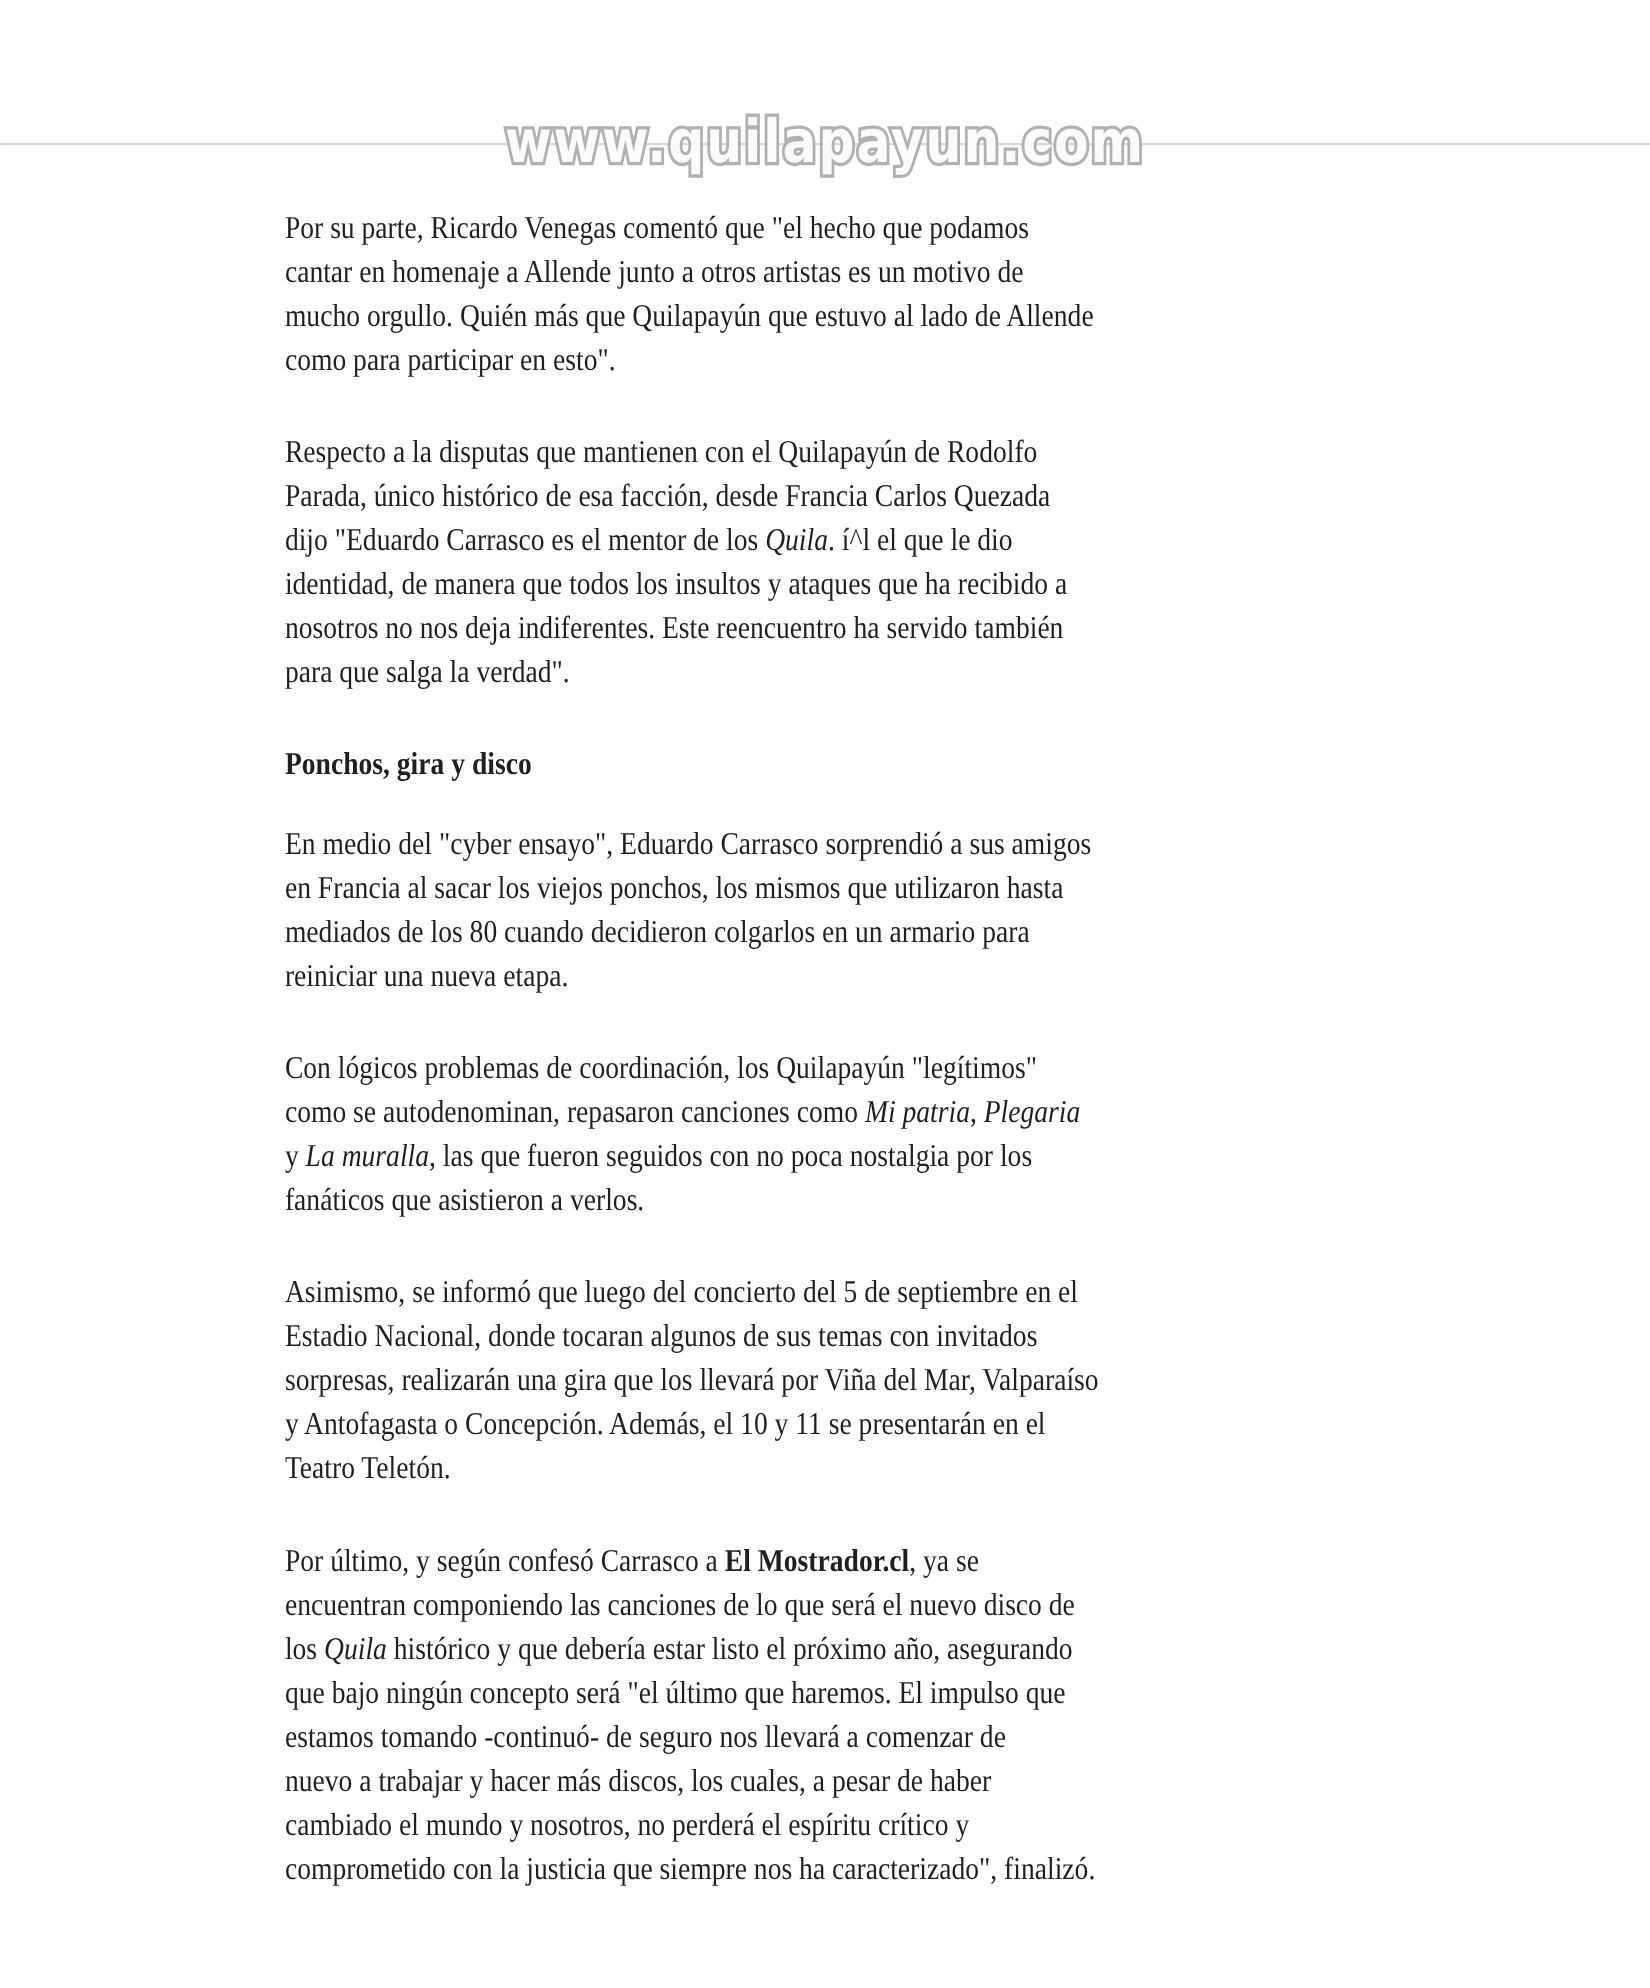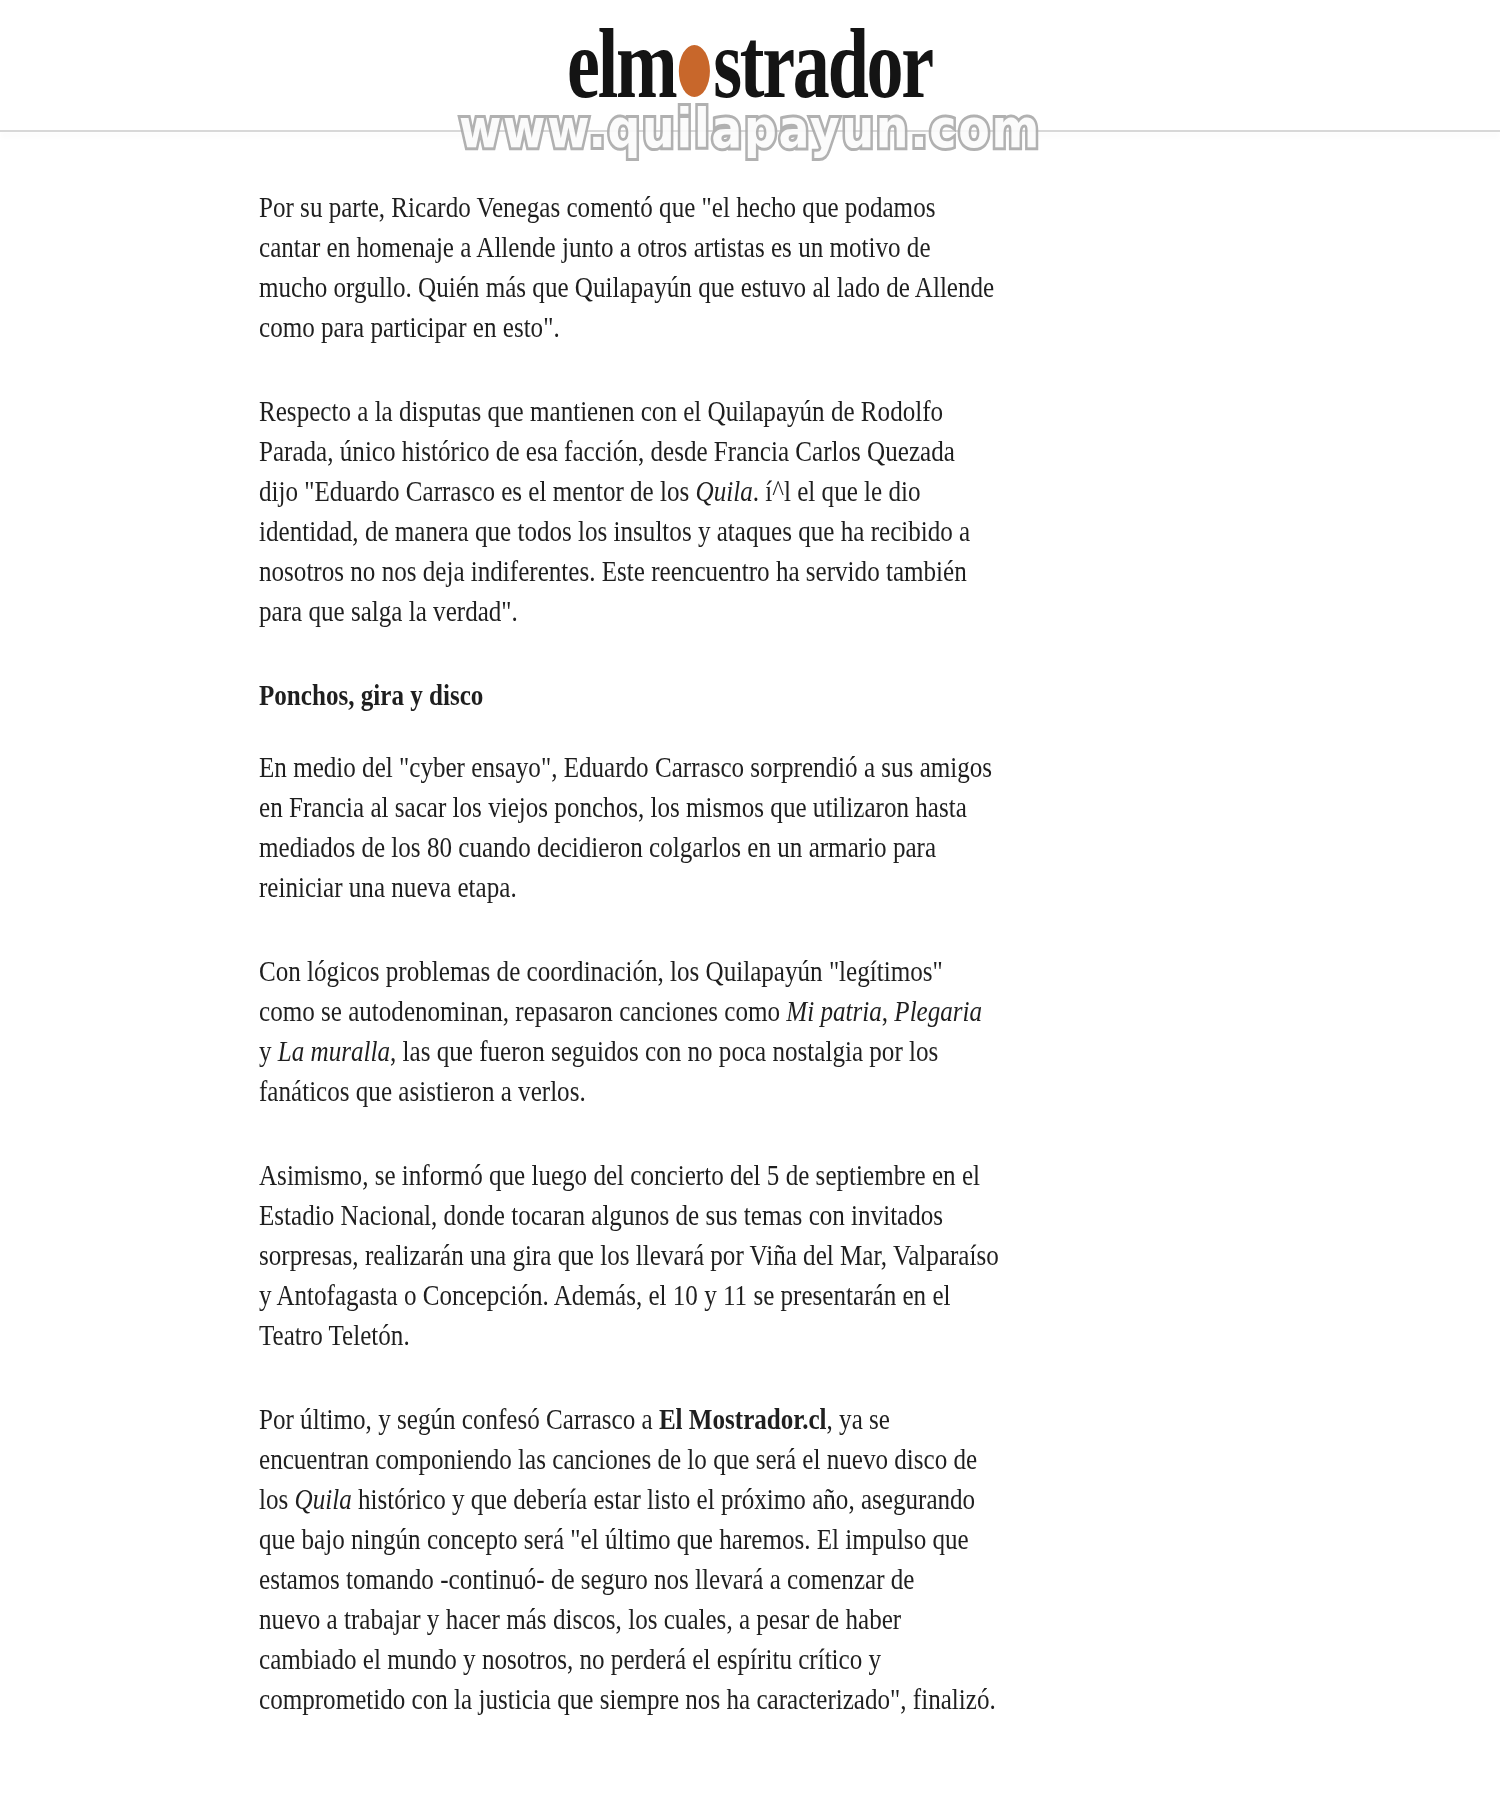--- a/index.html
+++ b/index.html
@@ -81,23 +81,20 @@
     margin: 0 0 32px 0;
     white-space: pre;
   }
   .it { font-style: italic; }
   .bd { font-weight: bold; }
 </style>
 </head>
 <body>
 
 <div class="masthead">
-  <div class="logo-row">
-    <span class="logo"><span>elm</span><span class="logo-dot" style="background-color: rgb(200, 103, 43);"></span><span>strador</span></span>
-  </div>
   <div class="divider"></div>
   <div class="watermark">www.quilapayun.com</div>
 </div>
 
 <div class="article">
     <div class="para">
       <div class="line"><span>Por su parte, Ricardo Venegas comentó que "el hecho que podamos</span></div>
       <div class="line"><span>cantar en homenaje a Allende junto a otros artistas es un motivo de</span></div>
       <div class="line"><span>mucho orgullo. Quién más que Quilapayún que estuvo al lado de Allende</span></div>
       <div class="line"><span>como para participar en esto".</span></div>

